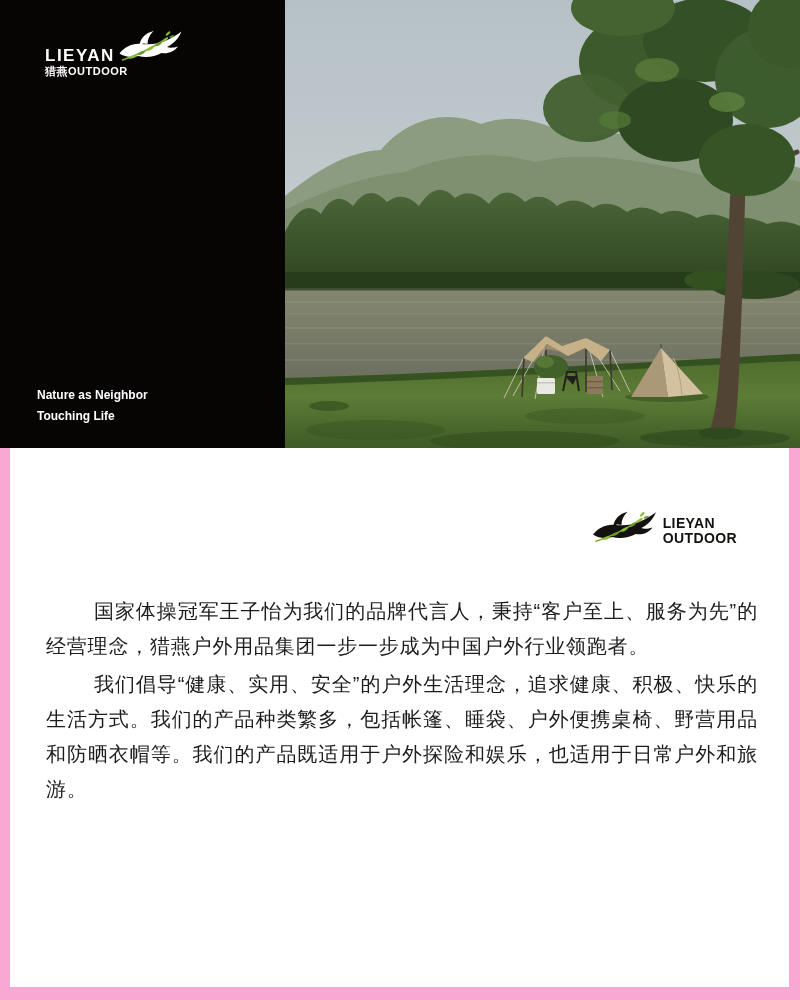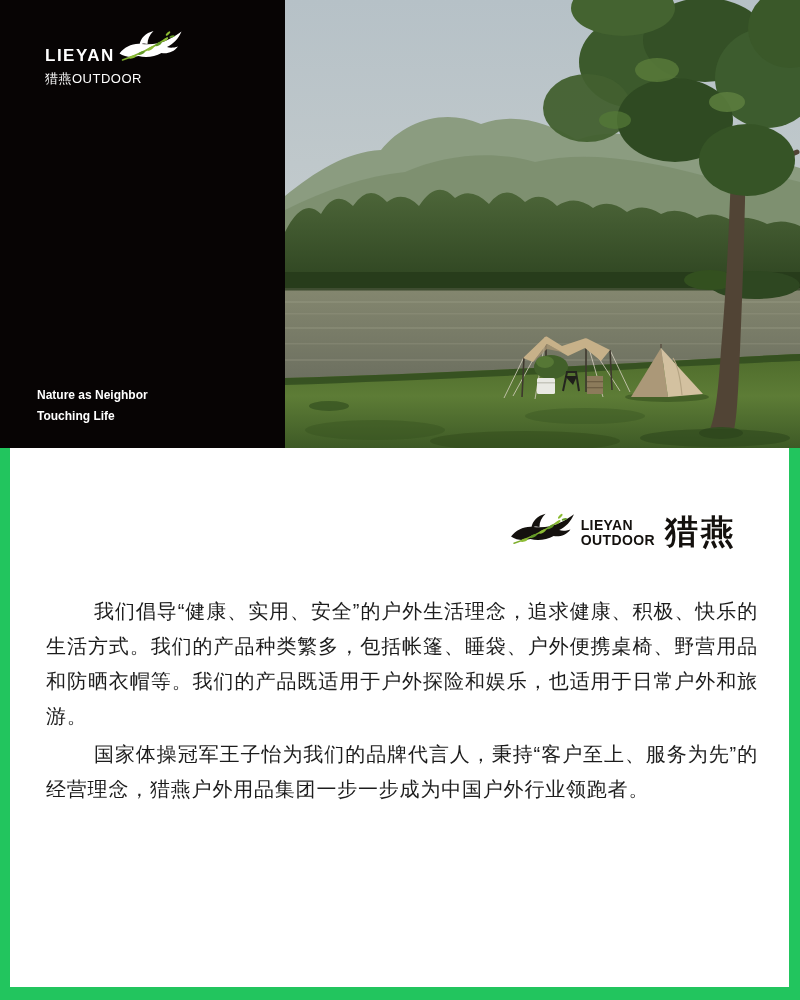--- a/index.html
+++ b/index.html
@@ -1,26 +1,26 @@
 <!DOCTYPE html>
 <html><head>
 <meta charset="utf-8">
 <style>
   html,body{margin:0;padding:0;}
   body{width:800px;height:1000px;background:#000;font-family:"Liberation Sans","DejaVu Sans",sans-serif;overflow:hidden;}
-  .page{position:relative;width:800px;height:1000px;background:#22c55e;}
+  .page{position:relative;width:800px;height:1000px;background:#f9a8d4;}
 
   
   .hero{position:absolute;left:0;top:0;width:800px;height:448px;}
   .hero-left{position:absolute;left:0;top:0;width:285px;height:448px;background:#070404;}
   .hero-logo{position:absolute;left:45px;top:30px;color:#fff;}
   .hero-logo-row{display:flex;align-items:flex-end;}
   .hero-logo-line1{font-size:17px;font-weight:bold;letter-spacing:1.5px;line-height:17px;}
   .hero-logo .swallow-svg{width:66px;height:40px;margin-left:2px;margin-bottom:-6px;}
-  .hero-logo-line2{font-size:13px;font-weight:normal;letter-spacing:.5px;margin-top:6px;}
+  .hero-logo-line2{font-size:11px;font-weight:bold;letter-spacing:.5px;margin-top:0;}
   .headline{position:absolute;left:37px;top:194px;margin:0;color:#fff;font-size:40px;line-height:42px;font-weight:bold;letter-spacing:1px;}
   .subheadline{position:absolute;left:37px;top:385px;color:#fff;font-size:12px;line-height:21px;font-weight:bold;}
   .hero-photo{position:absolute;left:285px;top:0;width:515px;height:448px;}
   .hero-photo svg{display:block;}
 
   
   .content{position:absolute;left:10px;top:448px;width:779px;height:539px;background:#fff;}
   .brand-block{position:absolute;right:52px;top:62px;display:flex;align-items:center;}
   .brand-block .swallow-svg{width:66px;height:42px;color:#14110e;}
   .brand-en{margin-left:6px;color:#14110e;font-weight:bold;font-size:14px;line-height:15px;letter-spacing:.4px;}
@@ -175,22 +175,21 @@
 
   <section class="content">
     <div class="brand-block">
       <svg class="swallow-svg">
           <use href="#swallow"></use>
         </svg>
       <div class="brand-en">
         <div>LIEYAN</div>
         <div>OUTDOOR</div>
       </div>
-      <div class="brand-cn">猎燕</div>
     </div>
 
     <div class="about">
+      <p>国家体操冠军王子怡为我们的品牌代言人，秉持“客户至上、服务为先”的经营理念，猎燕户外用品集团一步一步成为中国户外行业领跑者。</p>
       <p>我们倡导“健康、实用、安全”的户外生活理念，追求健康、积极、快乐的生活方式。我们的产品种类繁多，包括帐篷、睡袋、户外便携桌椅、野营用品和防晒衣帽等。我们的产品既适用于户外探险和娱乐，也适用于日常户外和旅游。</p>
-      <p>国家体操冠军王子怡为我们的品牌代言人，秉持“客户至上、服务为先”的经营理念，猎燕户外用品集团一步一步成为中国户外行业领跑者。</p>
     </div>
   </section>
 
 </div>
 
 </body></html>

